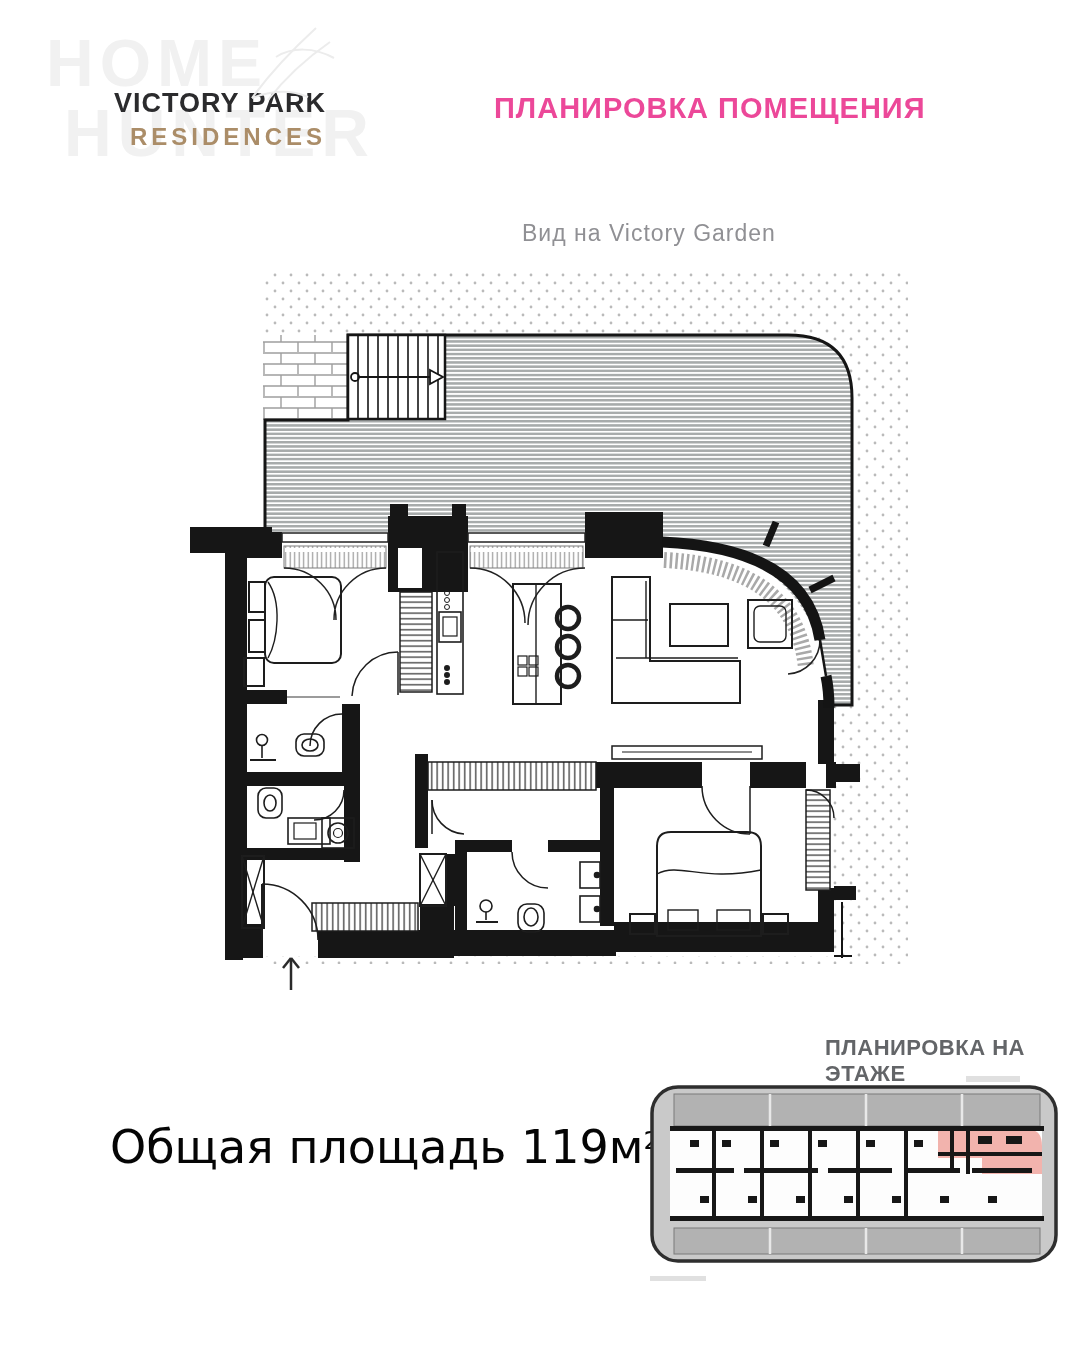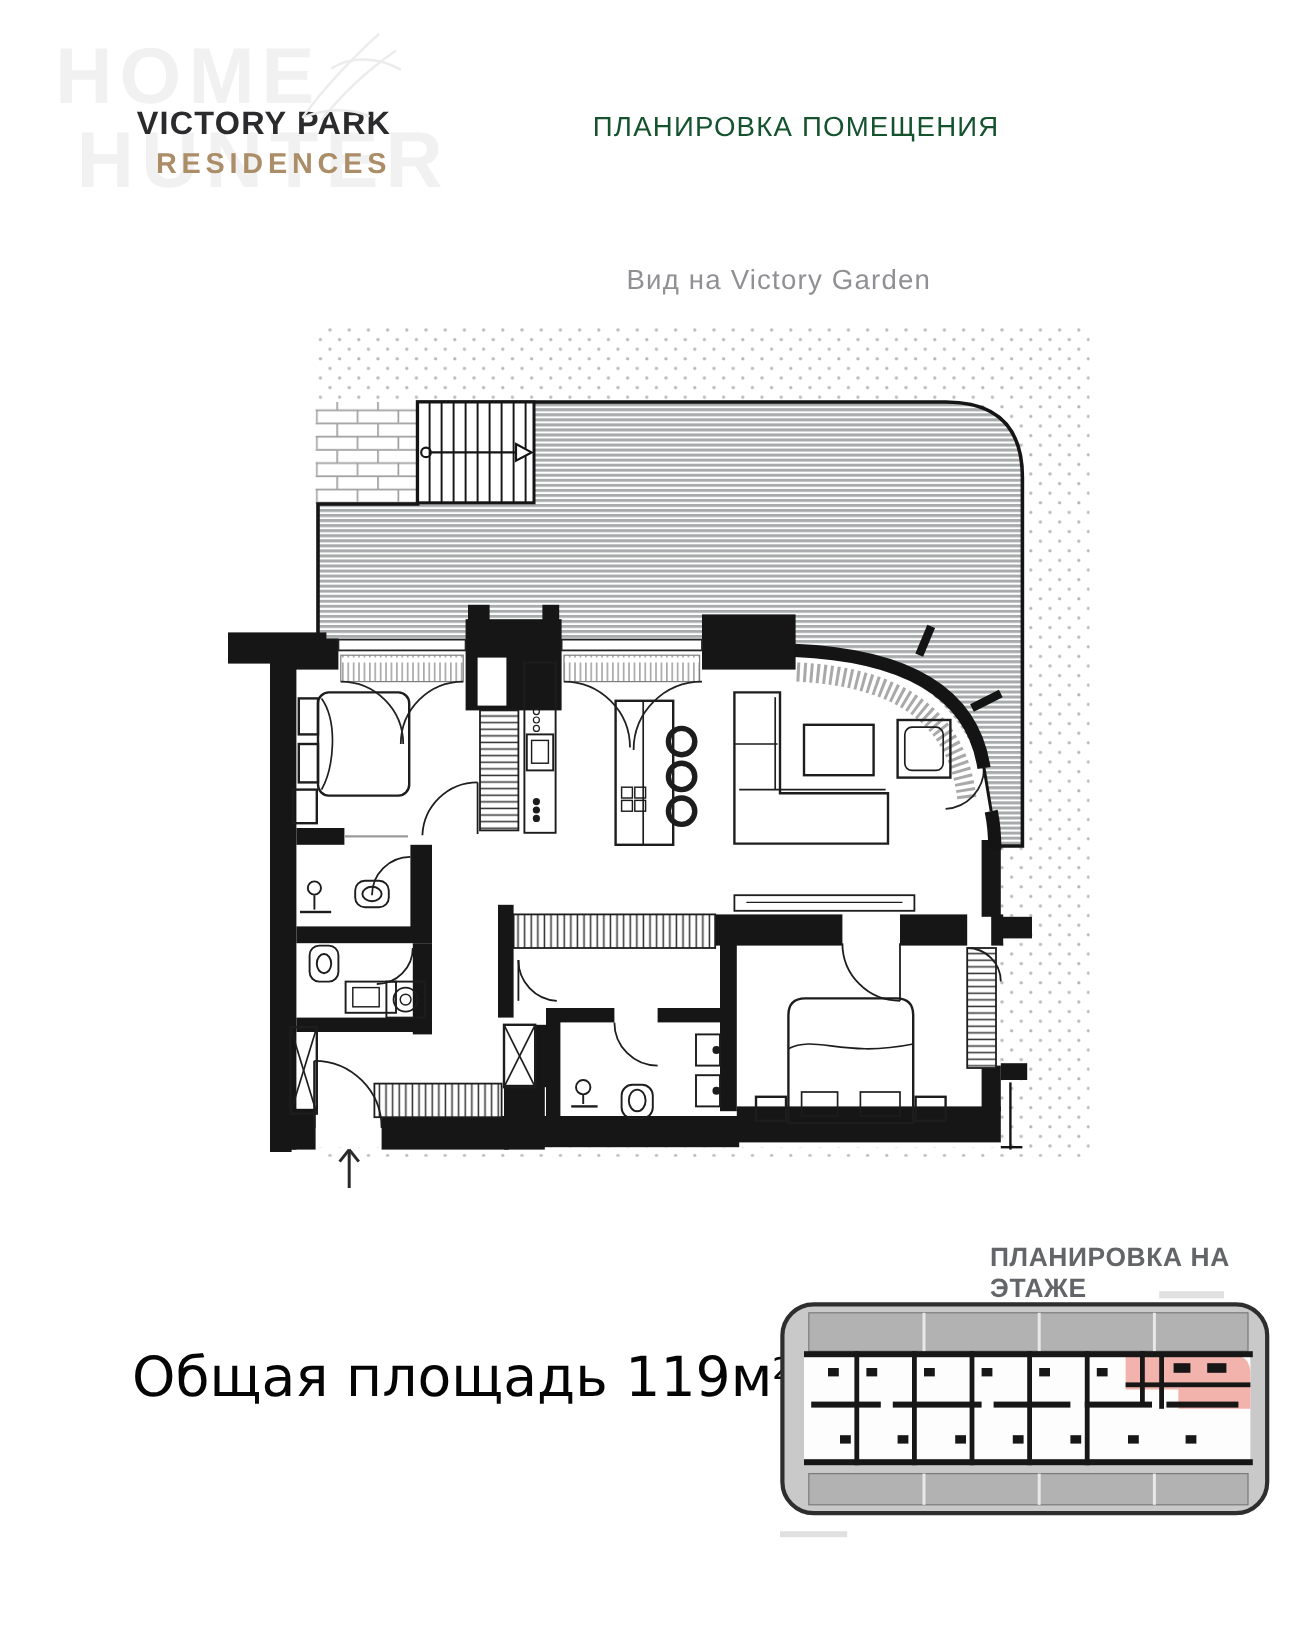--- a/index.html
+++ b/index.html
@@ -3,21 +3,21 @@
 <meta charset="utf-8">
 <style>
   html,body{margin:0;padding:0;background:#ffffff;}
   body{width:1080px;height:1359px;position:relative;overflow:hidden;
        font-family:"Liberation Sans",sans-serif;}
   .abs{position:absolute;}
   .wm{color:#f1f1f1;font-weight:bold;letter-spacing:6px;font-size:66px;line-height:1;}
   .logo{width:232px;text-align:center;}
   .logo-l1{font-size:27px;font-weight:bold;color:#2b2b2d;letter-spacing:1px;}
   .logo-l2{font-size:24px;font-weight:bold;color:#ab8d68;letter-spacing:4px;margin-top:4px;}
-  .title{font-size:23px;font-weight:normal;color:#14532d;letter-spacing:1px;}
+  .title{font-size:29px;font-weight:bold;color:#ec4899;letter-spacing:1px;}
   .viewlbl{font-size:23px;color:#909094;letter-spacing:1px;}
   .floorlbl{font-size:22px;font-weight:bold;color:#636568;letter-spacing:0.5px;}
   .area{font-size:46px;color:#050505;font-family:"DejaVu Sans",sans-serif;}
   .area .sup{font-size:25px;vertical-align:14px;}
   svg{display:block;}
 </style>
 </head>
 <body>
 
 <div class="abs wm" style="left:46px;top:30px;">HOME</div>

